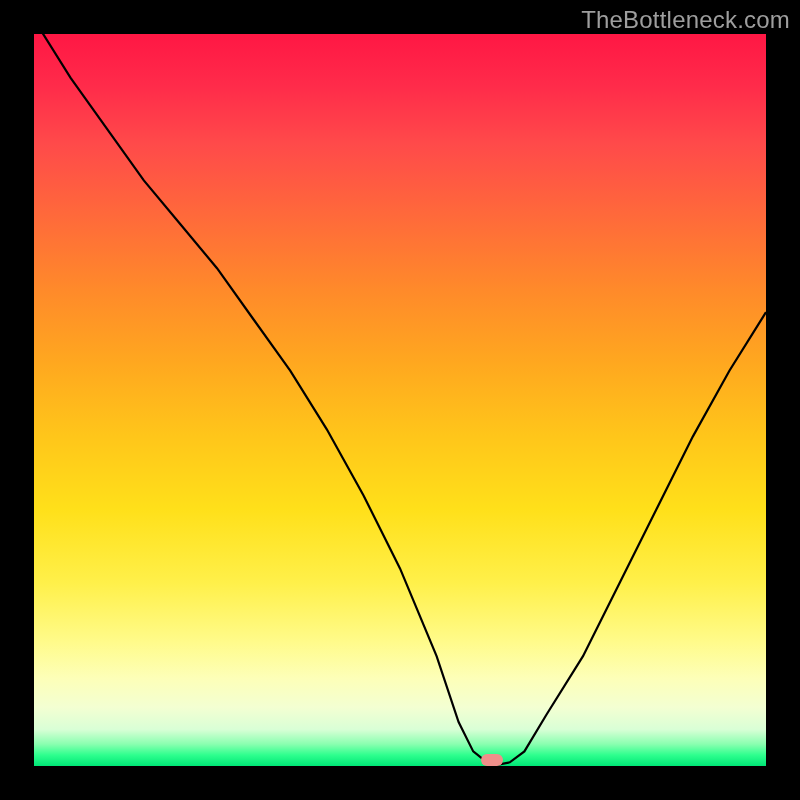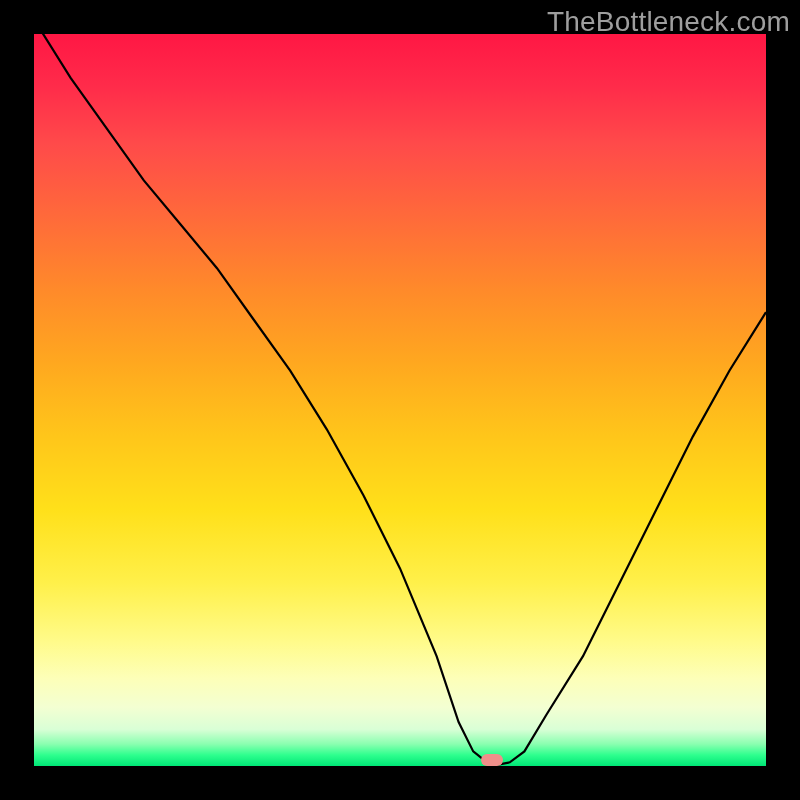--- a/index.html
+++ b/index.html
@@ -57,21 +57,21 @@
     border-radius: 7px;
     background: #ef8f8a;
     transform: translate(-50%, -50%);
   }
   .watermark {
     position: absolute;
     top: 6px;
     right: 10px;
     color: #9e9e9e;
     font-family: Arial, Helvetica, sans-serif;
-    font-size: 28px;
+    font-size: 24px;
     letter-spacing: 0.2px;
   }
 </style>
 </head>
 <body>
 
 <div class="frame">
 
   <div class="watermark">TheBottleneck.com</div>
 

